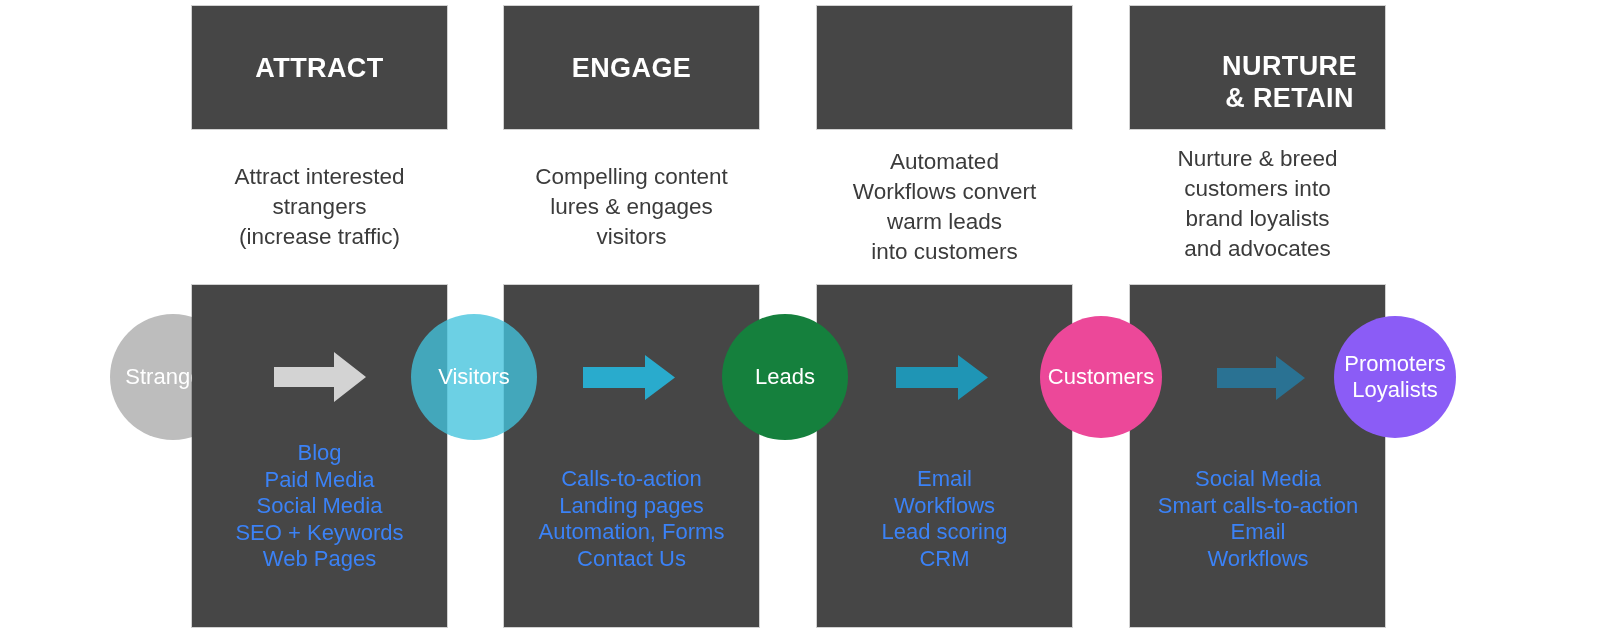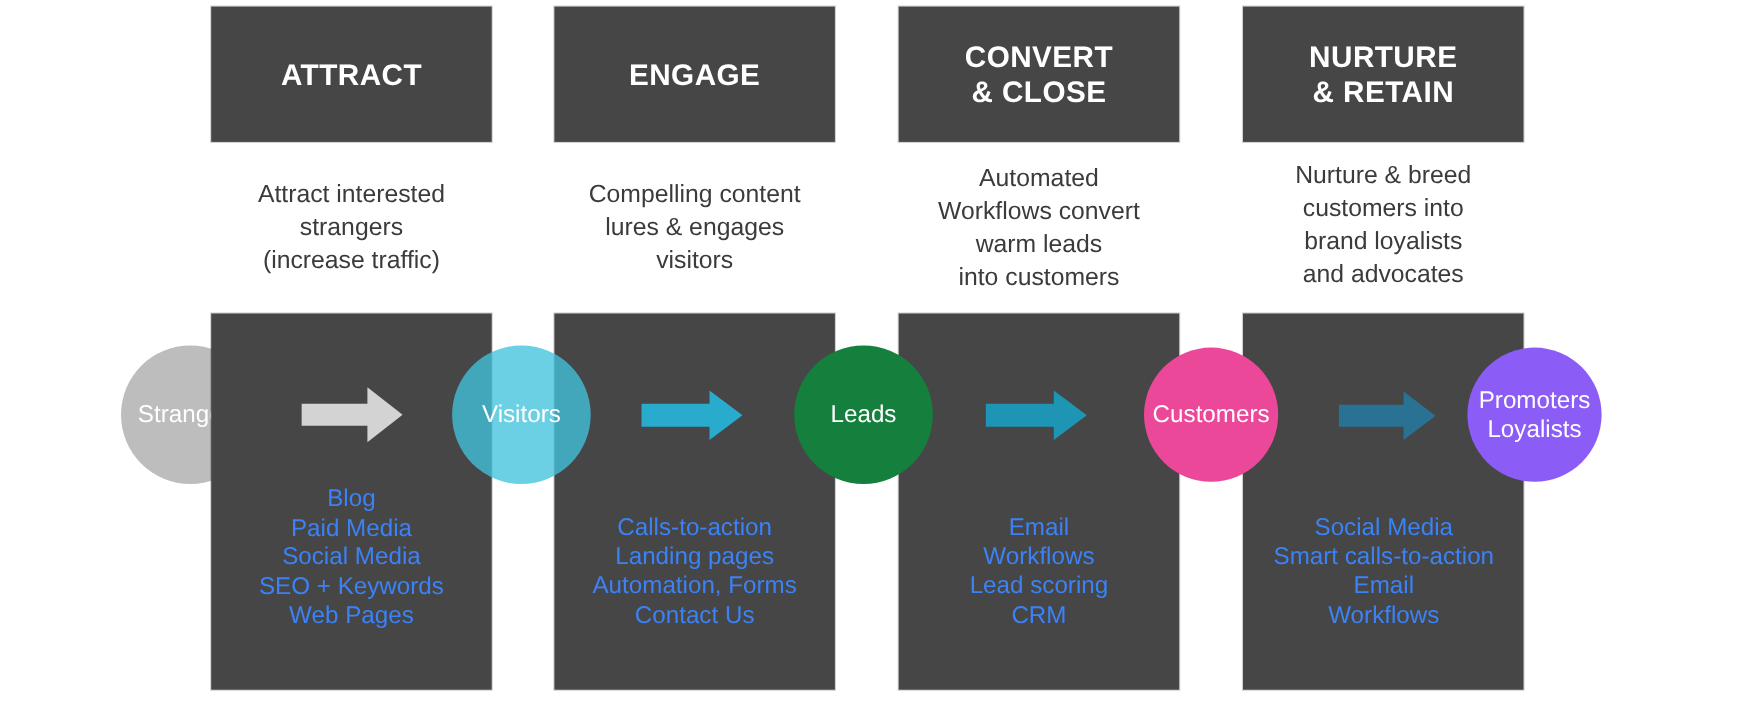--- a/index.html
+++ b/index.html
@@ -146,23 +146,21 @@
     <div class="node" id="node-promoters" style="left: 1334px; top: 316px; width: 122px; height: 122px; background: #8b5cf6;">
       <span>Promoters
 Loyalists</span>
     </div>
   </div>
 
   <div class="layer-text">
 
     <div class="stage-title" style="left:192px; top:6px; width:255px; height:123px;">ATTRACT</div>
     <div class="stage-title" style="left:504px; top:6px; width:255px; height:123px;">ENGAGE</div>
-    <div class="stage-title" style="left:817px; top:6px; width:255px; height:123px;">CONVERT
-&amp; CLOSE</div>
-    <div class="stage-title" style="left:1130px; top:6px; width:255px; height:123px;">NURTURE
+    <div class="stage-title" style="left:1130px; top:20px; width:255px; height:123px;padding-left:32px;">NURTURE
 &amp; RETAIN</div>
 
     <div class="stage-desc" style="left:172px; top:162px; width:295px;">Attract interested
 strangers
 (increase traffic)</div>
     <div class="stage-desc" style="left:484px; top:162px; width:295px;">Compelling content
 lures &amp; engages
 visitors</div>
     <div class="stage-desc" style="left:797px; top:147px; width:295px;">Automated
 Workflows convert

